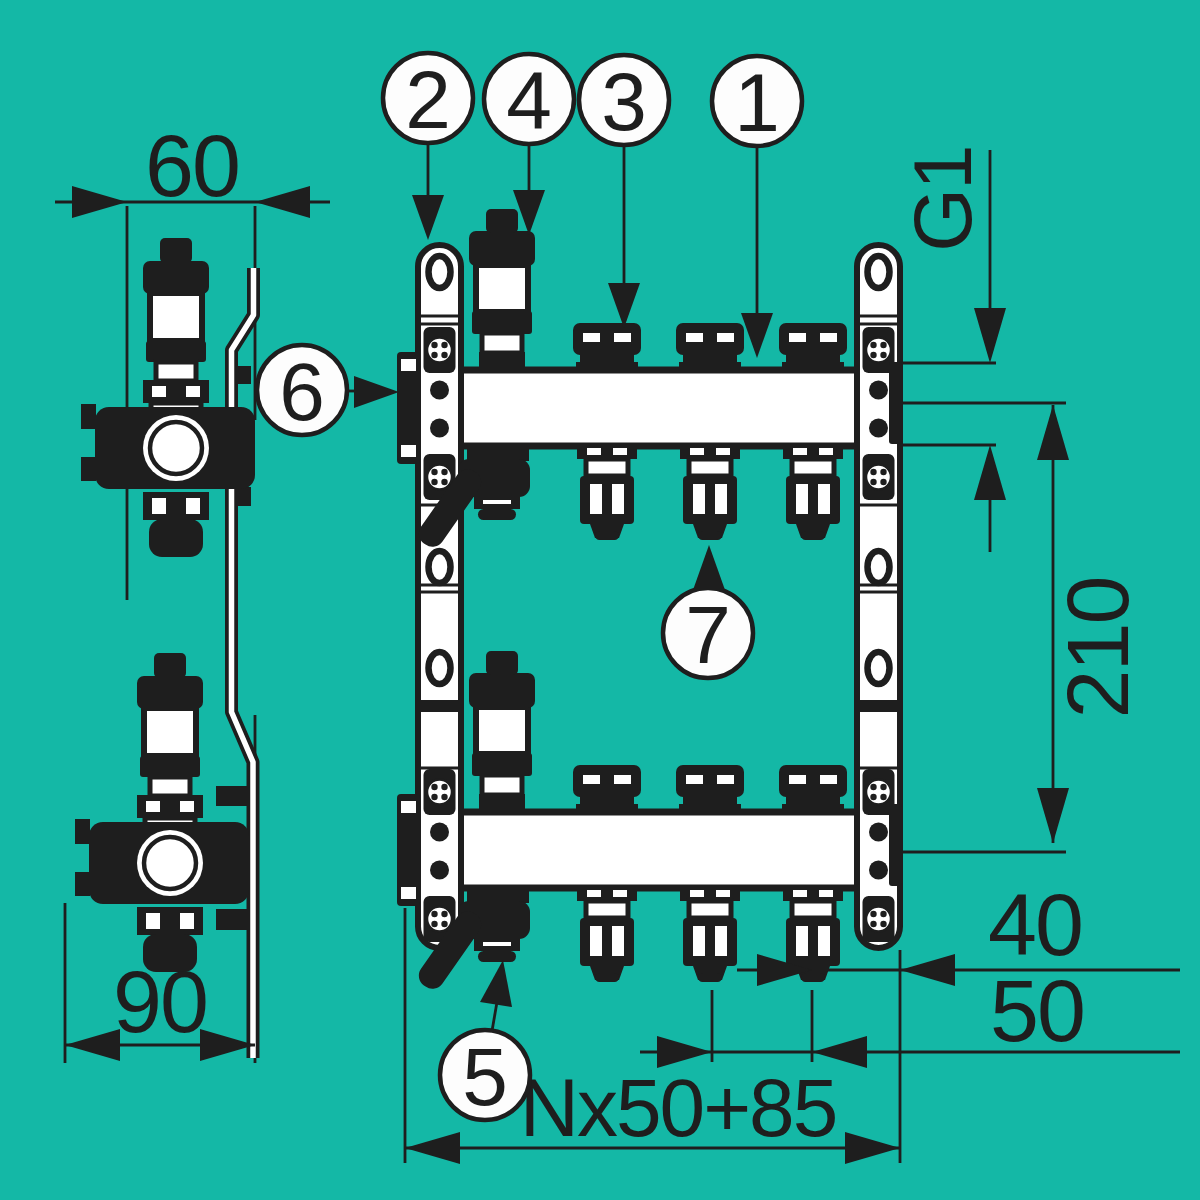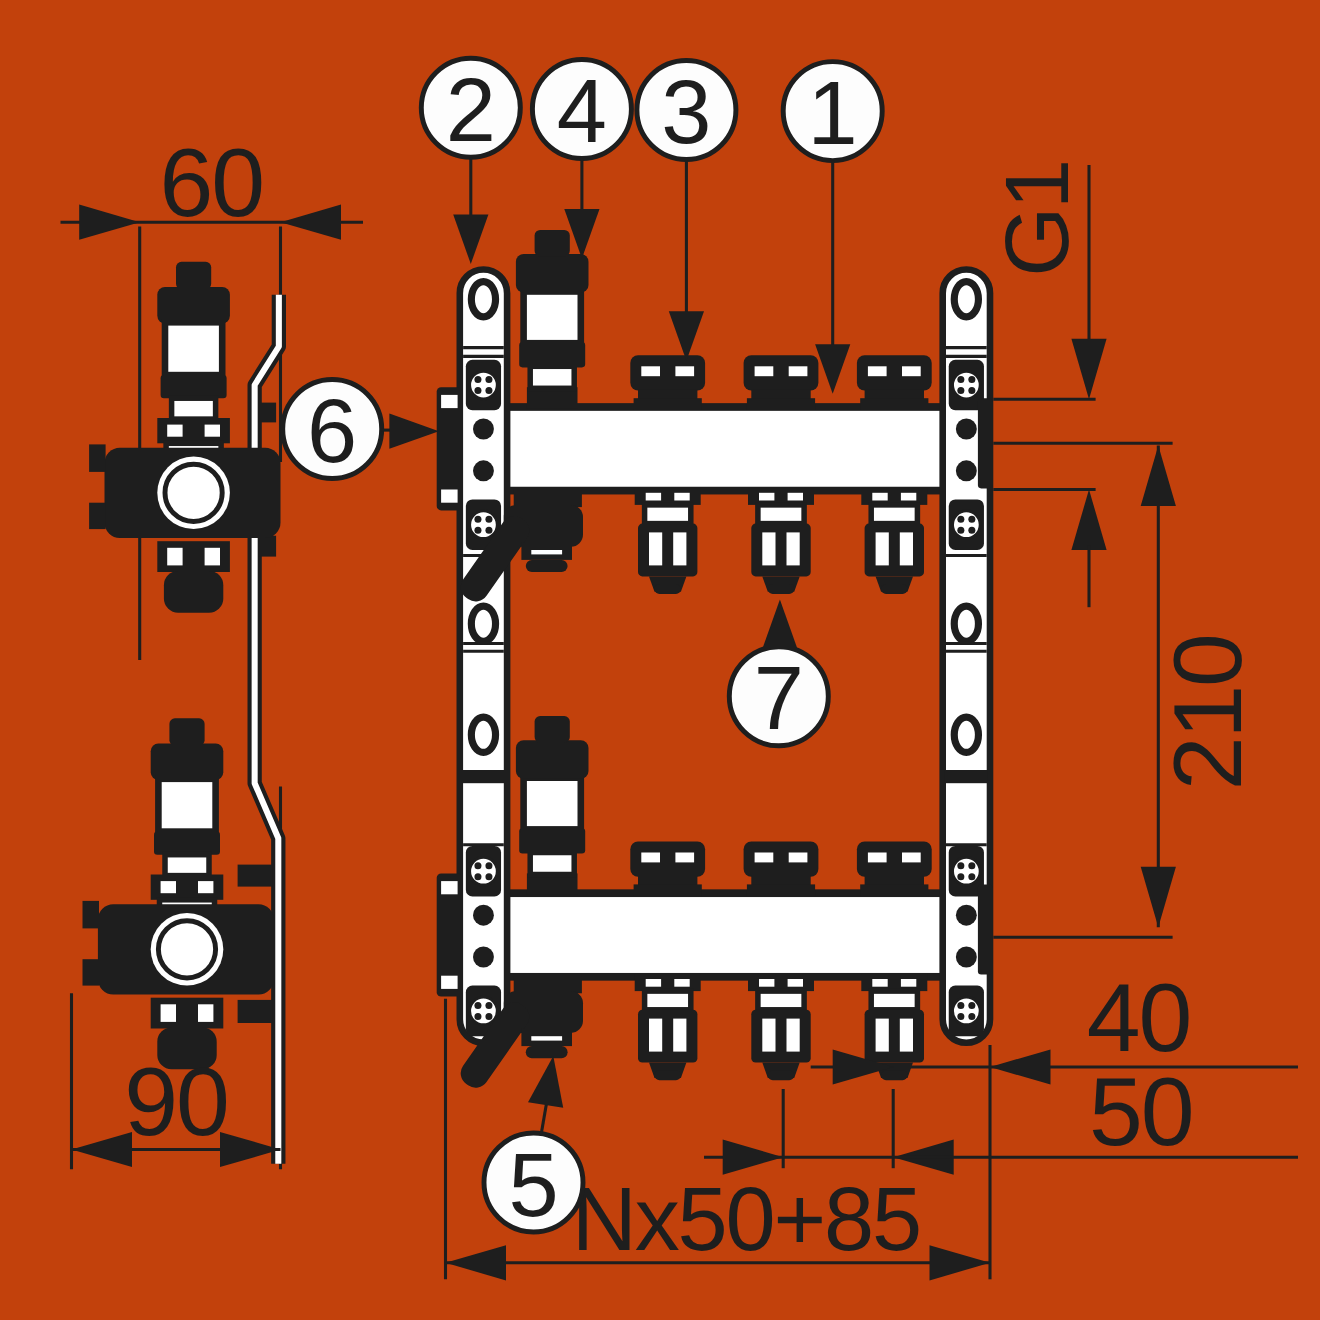--- a/index.html
+++ b/index.html
@@ -1,16 +1,16 @@
 <!DOCTYPE html>
 <html><head>
 <meta charset="utf-8">
 <style>
   html,body{margin:0;padding:0;background:#ffffff;}
-  .stage{width:1200px;height:1200px;position:relative;background:#c2410c;overflow:hidden;}
+  .stage{width:1200px;height:1200px;position:relative;background:#14b8a6;overflow:hidden;}
   svg{display:block}
   text{font-family:"Liberation Sans", sans-serif; fill:#1e1e1e;}
   .dimtxt{font-size:88px; letter-spacing:-2px;}
   .dimtxt-sm{font-size:82px; letter-spacing:-2px;}
   .ctxt{font-size:82px;}
   .ink{fill:#1e1e1e;}
   .wht{fill:#ffffff;}
   .ln{stroke:#1e1e1e;stroke-width:2.8;fill:none;}
   .out6{fill:#ffffff;stroke:#1e1e1e;stroke-width:6;}
   .out5{fill:#ffffff;stroke:#1e1e1e;stroke-width:5;}

